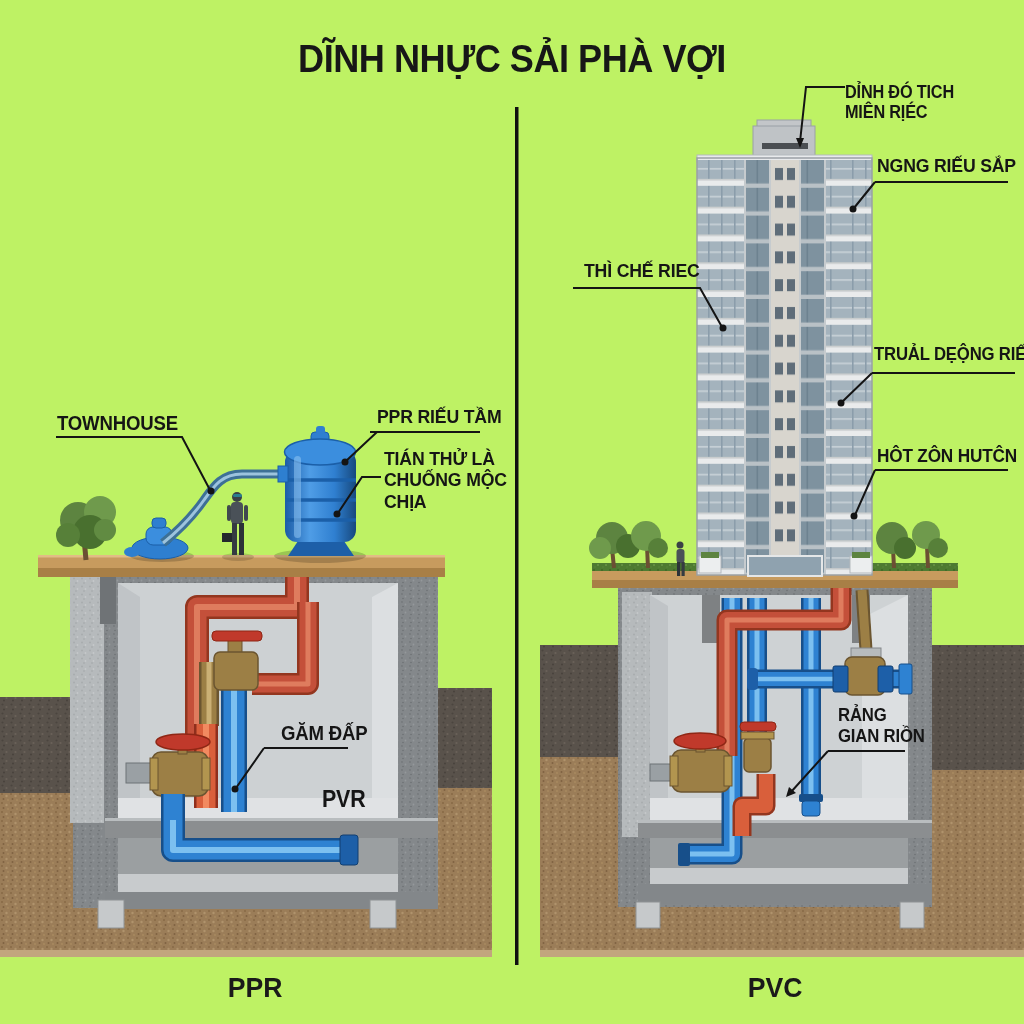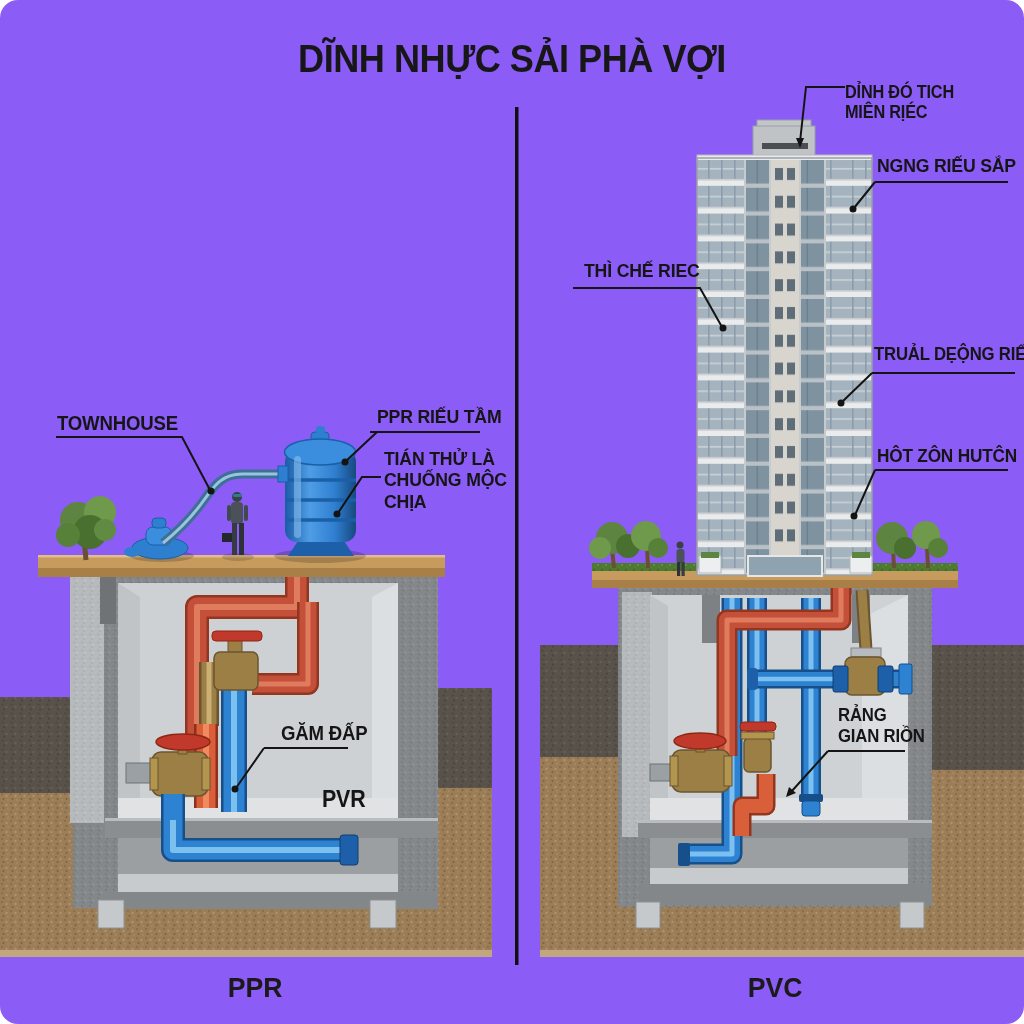--- a/index.html
+++ b/index.html
@@ -1,18 +1,18 @@
 <!DOCTYPE html>
 <html><head>
 <meta charset="utf-8">
 <style>
   html,body{margin:0;padding:0;background:#fff;}
   #stage{
-    position:relative;width:1024px;height:1024px;background:#8b5cf6;
-    overflow:hidden;font-family:"Liberation Sans",sans-serif;color:#141414;border-radius:18px;
+    position:relative;width:1024px;height:1024px;background:#bef264;
+    overflow:hidden;font-family:"Liberation Sans",sans-serif;color:#141414;
   }
   #scene{position:absolute;left:0;top:0;}
   .lbl{
     position:absolute;font-weight:700;color:#151515;line-height:1.08;
     transform:scaleX(.93);transform-origin:left top;white-space:nowrap;
     letter-spacing:-.2px;
   }
   .title{
     position:absolute;left:0;top:38px;width:1024px;text-align:center;
     font-size:38px;font-weight:800;letter-spacing:-.5px;color:#171717;

